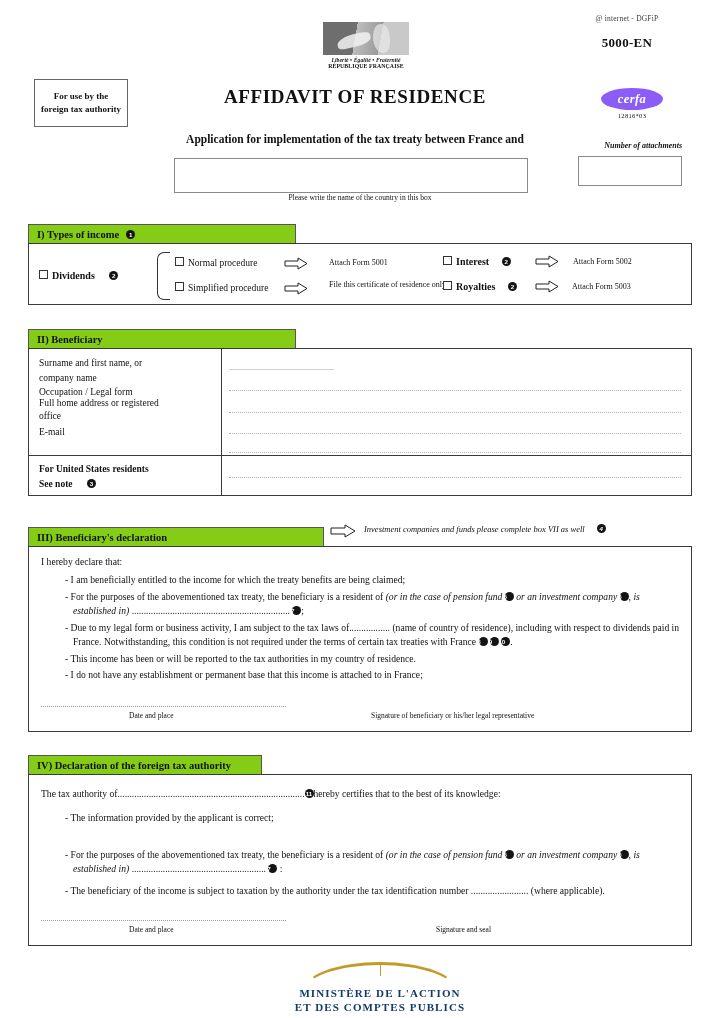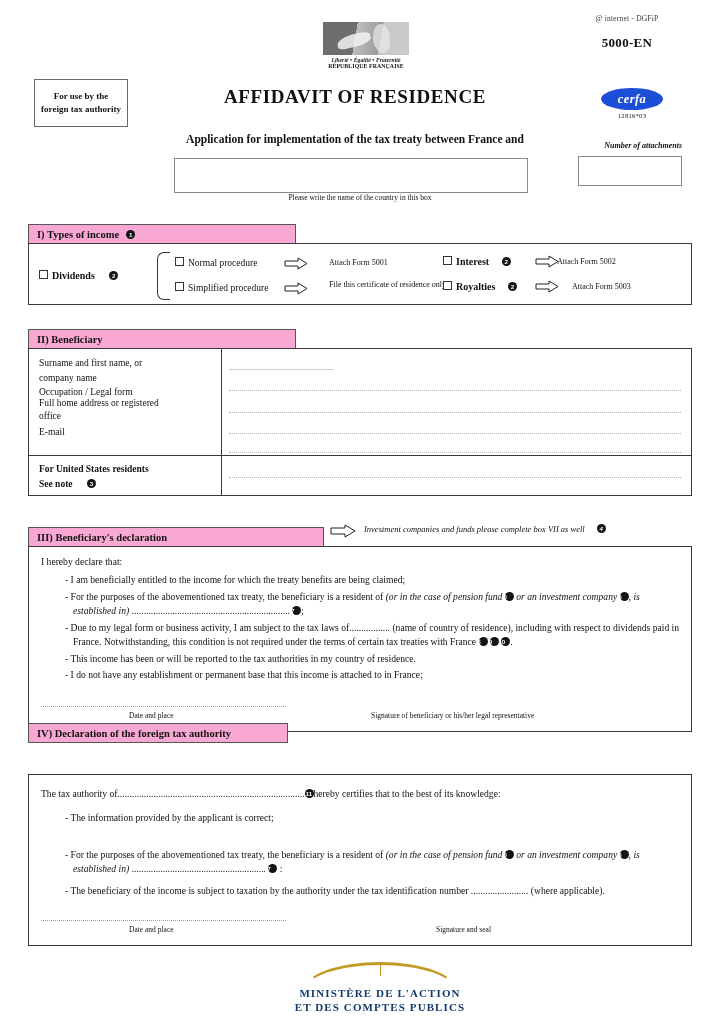--- a/index.html
+++ b/index.html
@@ -97,21 +97,21 @@
     position: absolute;
     left: 592px;
     top: 88px;
     width: 80px;
     text-align: center;
   }
   .cerfa .oval {
     width: 62px;
     height: 22px;
     border-radius: 50%;
-    background: #1d4ed8;
+    background: #8b5cf6;
     margin: 0 auto;
     color: #fff;
     font-style: italic;
     font-weight: bold;
     font-size: 12.5px;
     line-height: 22px;
     letter-spacing: .4px;
   }
   .cerfa .code {
     font-size: 6.5px;
@@ -191,21 +191,21 @@
     margin-top: 4px;
     width: 104px;
     height: 30px;
     border: 1px solid #8a8a8a;
     box-sizing: border-box;
   }
 
   
   .sect-tab {
     position: absolute;
-    background: #f9a8d4;
+    background: #84cc16;
     border: 1px solid #555;
     box-sizing: border-box;
     font-size: 10.5px;
     font-weight: bold;
     display: flex;
     align-items: center;
     padding-left: 8px;
     height: 20px;
   }
   .sect-tab .marker { margin-left: 7px; }
@@ -271,21 +271,21 @@
   .opt1 { position: absolute; left: 146px; top: 13px; font-size: 9.5px; white-space: nowrap; }
   .opt2 { position: absolute; left: 146px; top: 38px; font-size: 9.5px; white-space: nowrap; }
   .arw1 { position: absolute; left: 255px; top: 13px; }
   .arw2 { position: absolute; left: 255px; top: 38px; }
   .att1 { position: absolute; left: 300px; top: 14px; font-size: 8px; white-space: nowrap; }
   .att2 { position: absolute; left: 300px; top: 36px; font-size: 8px; line-height: 1.35; width: 120px; }
   .int-row { position: absolute; left: 414px; top: 12px; font-size: 10px; font-weight: bold; white-space: nowrap; }
   .roy-row { position: absolute; left: 414px; top: 37px; font-size: 10px; font-weight: bold; white-space: nowrap; }
   .arw3 { position: absolute; left: 506px; top: 11px; }
   .arw4 { position: absolute; left: 506px; top: 36px; }
-  .att3 { position: absolute; left: 528px; top: 13px; font-size: 8px; white-space: nowrap; text-align: center; }
+  .att3 { position: absolute; left: 544px; top: 13px; font-size: 8px; white-space: nowrap; text-align: center; }
   .att4 { position: absolute; left: 543px; top: 38px; font-size: 8px; white-space: nowrap; }
 
   
   #sec2-box { left: 28px; top: 348px; width: 664px; height: 148px; }
   .ben-split { position: absolute; left: 192px; top: 0; bottom: 0; width: 0; border-left: 1.4px solid #3a3a3a; }
   .ben-hsplit { position: absolute; left: 0; right: 0; top: 106px; border-top: 1.4px solid #3a3a3a; }
   .ben-labels { position: absolute; left: 10px; top: 7px; width: 180px; font-size: 9.5px; line-height: 1.62; }
   .ben-labels .tight { line-height: 1.18; }
   .us-label { position: absolute; left: 10px; top: 113px; font-size: 9.5px; font-weight: bold; line-height: 1.6; }
   .us-label .sn { font-weight: bold; }
@@ -511,21 +511,21 @@
 
     <div class="sig-row">
       <div class="sig-dots"></div>
       <div class="sig-labels">
         <span class="dp">Date and place</span>
         <span class="sg">Signature of beneficiary or his/her legal representative</span>
       </div>
     </div>
   </div>
 
-  <div class="sect-tab" style="left:28px; top:723px; width:260px;">
+  <div class="sect-tab" style="left:28px; top:755px; width:234px;">
     <span>IV) Declaration of the foreign tax authority</span>
   </div>
 
   <div class="sect-box" id="sec4-box">
     <div class="body-txt" style="position:absolute; left:12px; top:12px; width:640px;">
       <span>The tax authority of</span><span>..............................................................................</span><span class="marker">11</span><span>hereby certifies that to the best of its knowledge:</span>
     </div>
 
     <div class="bullets body-txt" style="top:36px;">
       <p style="margin-bottom:22px;">- The information provided by the applicant is correct;</p>

